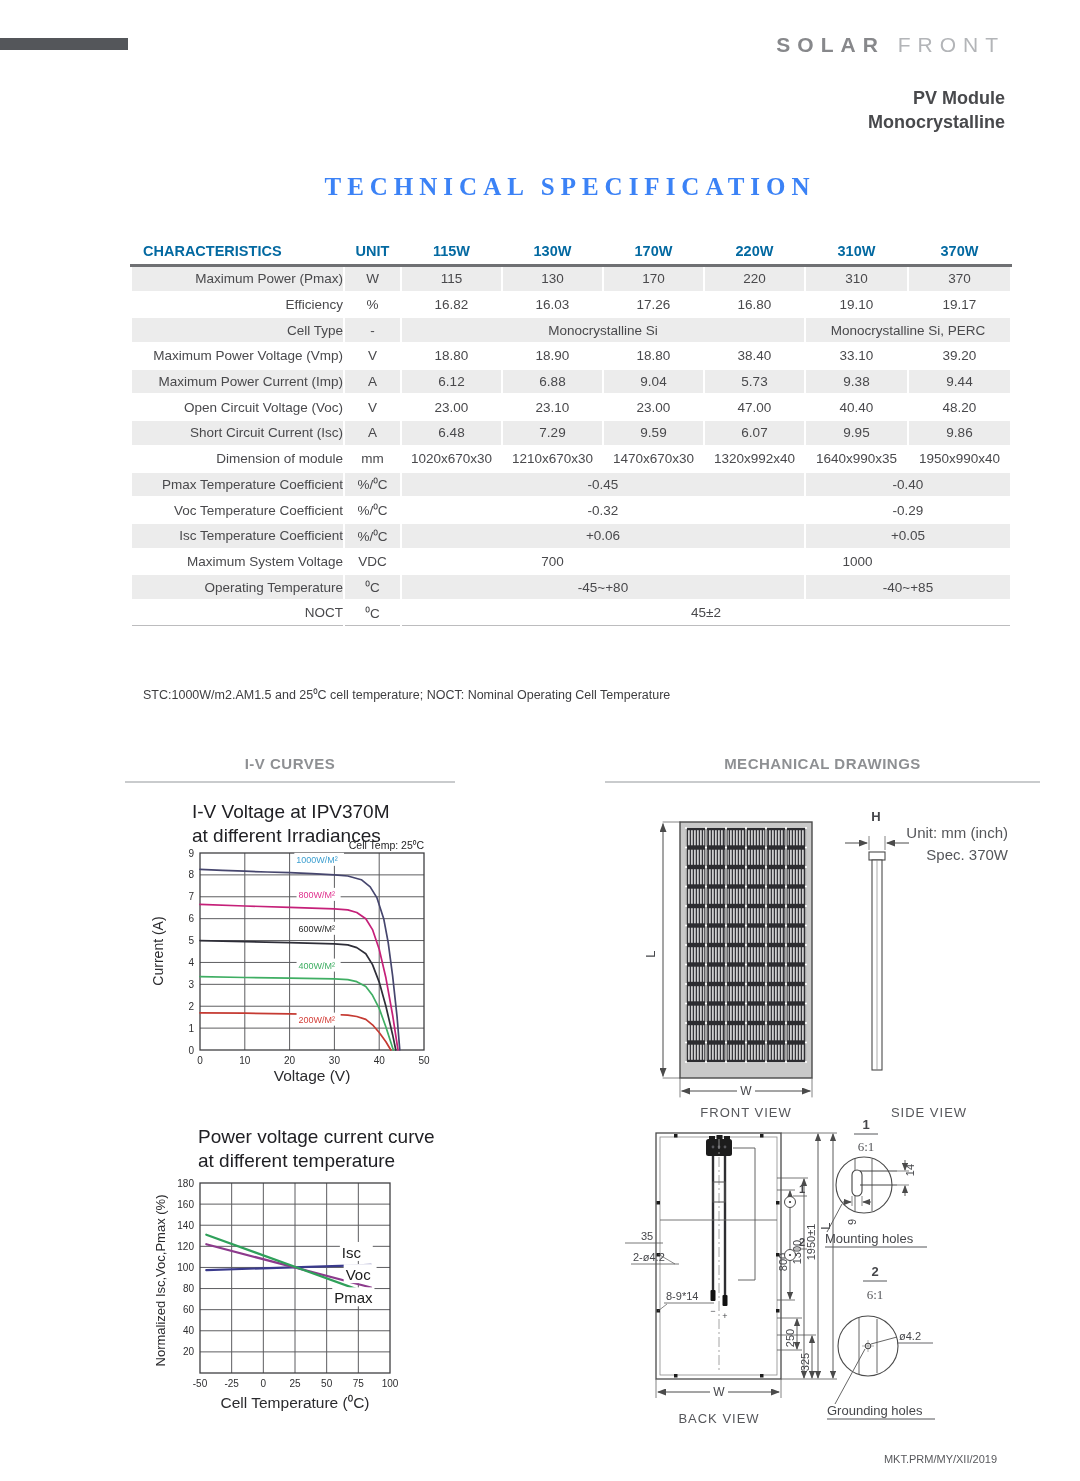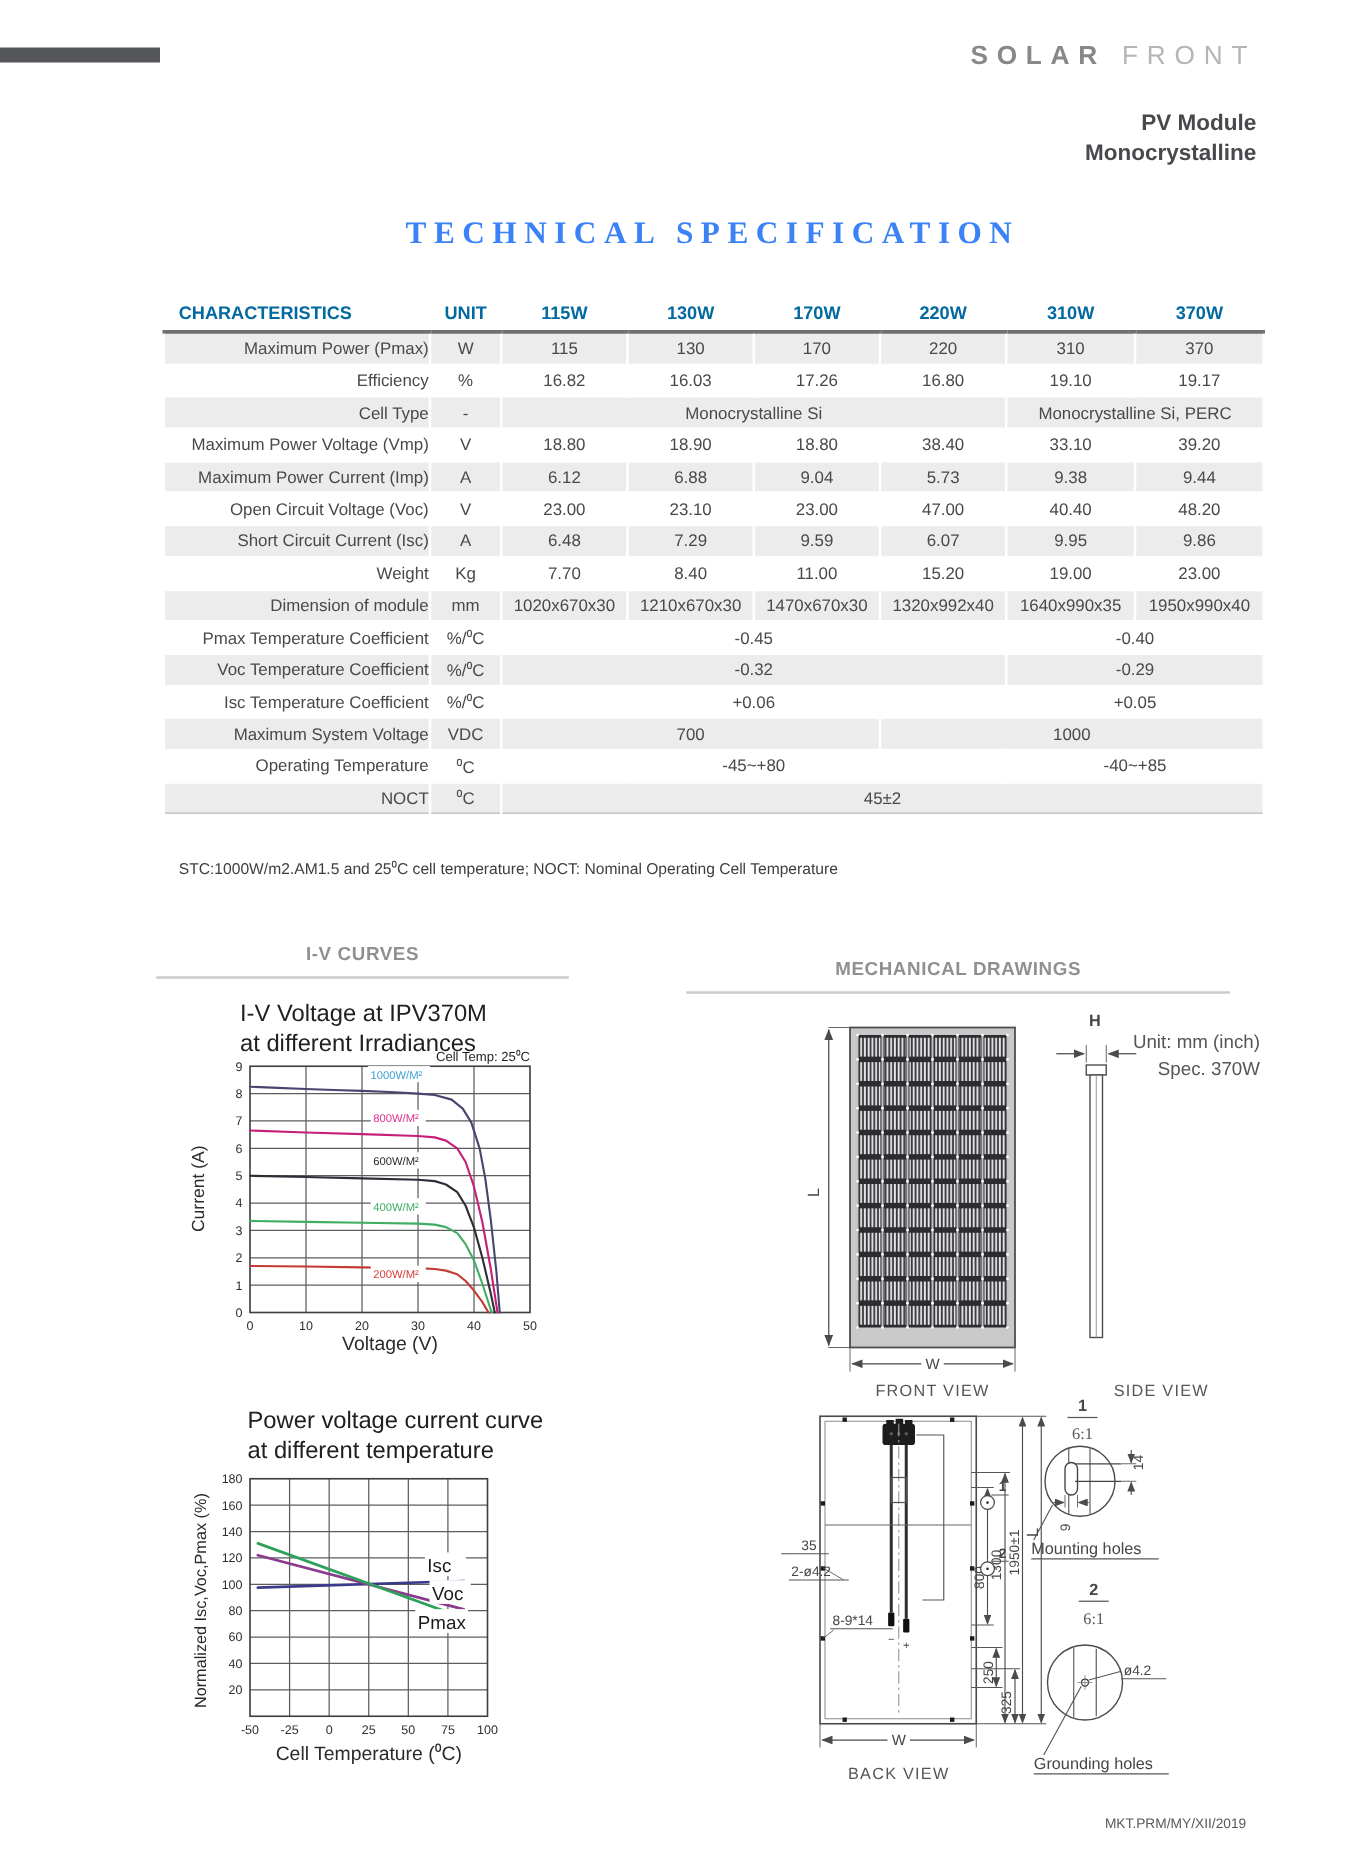--- a/index.html
+++ b/index.html
@@ -27,21 +27,21 @@
       border:2px solid #fff;padding:0;}
   table.spec td.lbl{text-align:right;padding-left:12px;}
   table.spec tbody tr:nth-child(odd) td{background:#ececec;}
   table.spec tbody tr:last-child td{border-bottom:1.5px solid #bcbcbe;}
   .footnote{left:143px;top:686px;font-size:12.5px;color:#3e3e40;}
 
   
   .sec-hdr{top:755px;text-align:center;font-size:15px;font-weight:bold;color:#8e9093;
       letter-spacing:.5px;padding-bottom:9px;border-bottom:2px solid #c9cbcd;}
   .sec-iv{left:125px;width:330px;text-align:center;}
-  .sec-mech{left:549px;width:435px;margin-top:12px;}
+  .sec-mech{left:605px;width:435px;}
 
   
   .chart-title{font-size:19px;color:#202024;line-height:24px;white-space:nowrap;}
   .axis-x{text-align:center;font-size:15.5px;color:#2b2b2e;}
   .axis-y{text-align:center;font-size:14px;color:#2b2b2e;transform:rotate(-90deg);white-space:nowrap;}
   .cell-temp{font-size:10.5px;color:#1e1e20;text-align:right;}
   svg text.tick{font-size:10px;fill:#2e2e30;font-family:"Liberation Sans",sans-serif;}
   svg text.slabel{font-family:"Liberation Sans",sans-serif;}
 
   
@@ -155,30 +155,20 @@
           </tr>
           <tr>
             <td class="lbl">Short Circuit Current (Isc)</td>
             <td>A</td>
             <td>6.48</td>
             <td>7.29</td>
             <td>9.59</td>
             <td>6.07</td>
             <td>9.95</td>
             <td>9.86</td>
-          </tr>
-          <tr>
-            <td class="lbl">Weight</td>
-            <td>Kg</td>
-            <td>7.70</td>
-            <td>8.40</td>
-            <td>11.00</td>
-            <td>15.20</td>
-            <td>19.00</td>
-            <td>23.00</td>
           </tr>
           <tr>
             <td class="lbl">Dimension of module</td>
             <td>mm</td>
             <td>1020x670x30</td>
             <td>1210x670x30</td>
             <td>1470x670x30</td>
             <td>1320x992x40</td>
             <td>1640x990x35</td>
             <td>1950x990x40</td>

